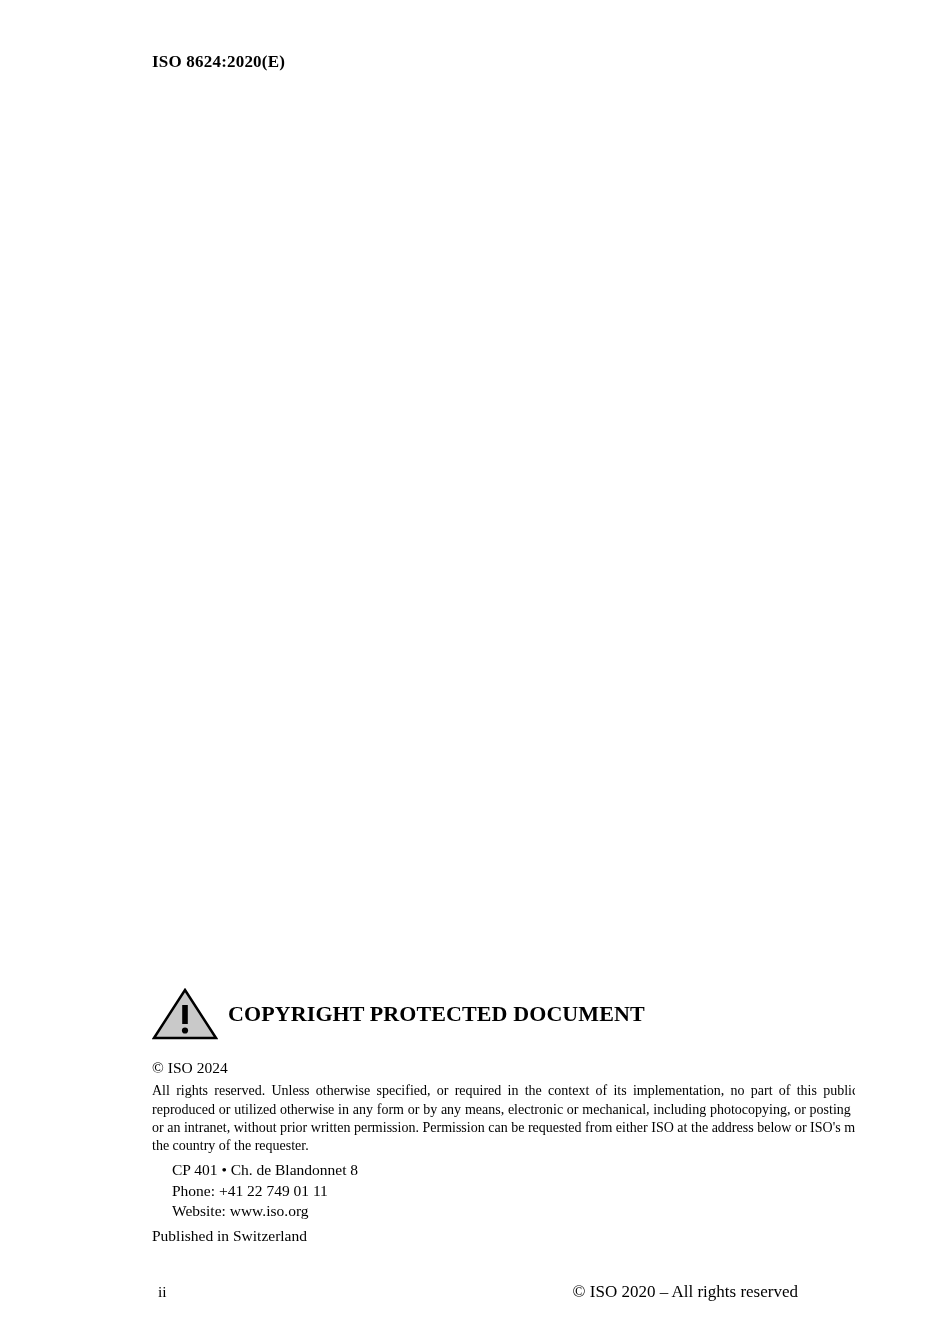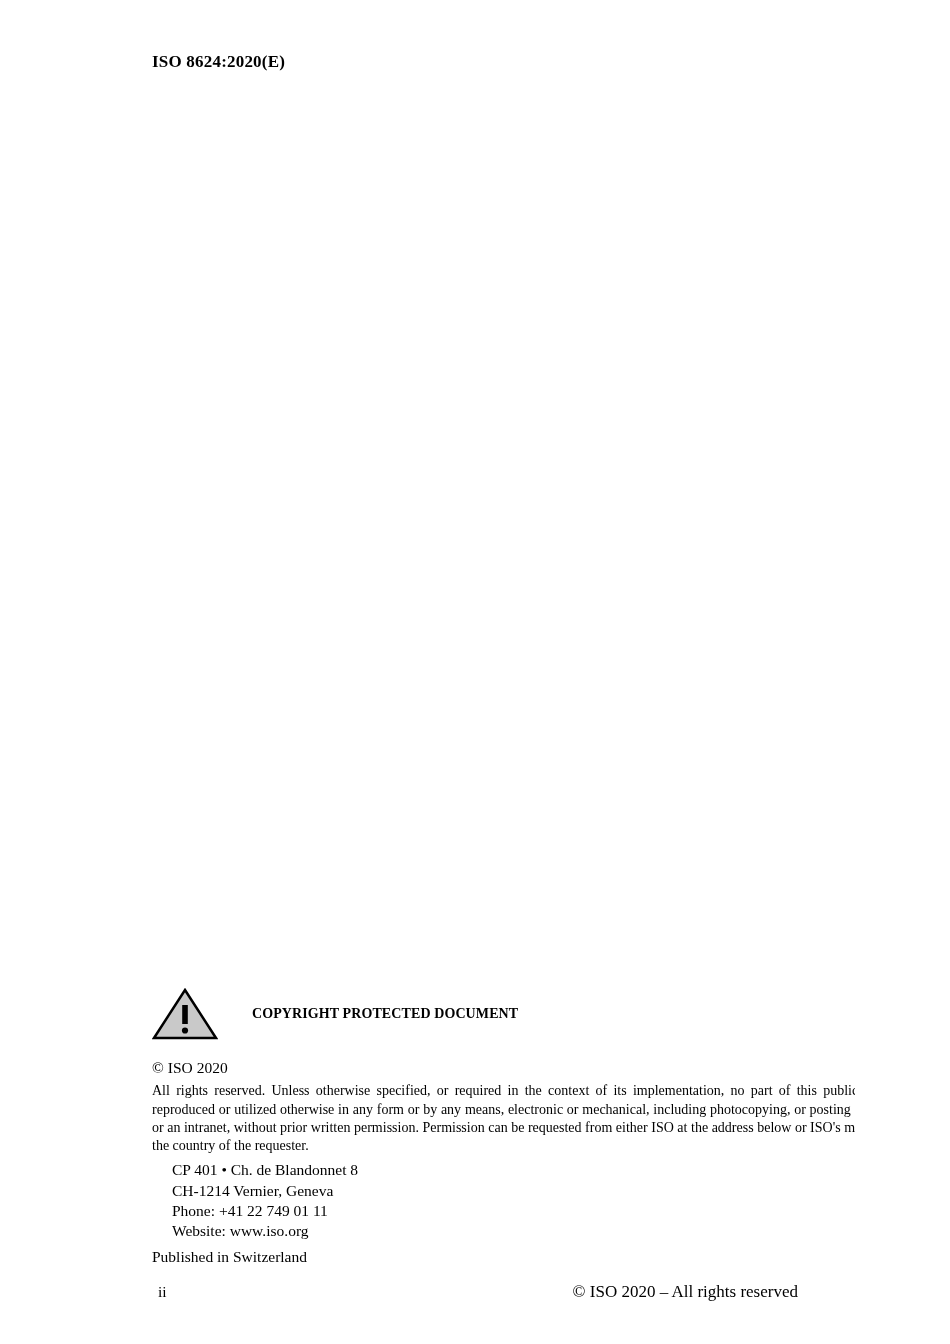--- a/index.html
+++ b/index.html
@@ -41,24 +41,24 @@
     align-items: center;
     height: 58px;
   }
   .warning-icon {
     width: 66px;
     height: 52px;
     flex: 0 0 auto;
     display: block;
   }
   .cp-banner-title {
-    margin-left: 34px;
+    margin-left: 10px;
     font-family: "Liberation Serif", serif;
     font-weight: bold;
-    font-size: 14px;
+    font-size: 22px;
     letter-spacing: 0.1px;
   }
 
   .cp-year {
     margin-top: 15px;
     font-size: 15.5px;
     line-height: 1.25;
   }
   .cp-year .sym {
     margin-right: 4px;
@@ -117,28 +117,27 @@
     <div class="cp-banner">
       <svg class="warning-icon" viewBox="0 0 66 52">
         <polygon points="33,2 64,50 2,50" fill="#c9c9c9" stroke="#000000" stroke-width="2.5" stroke-linejoin="miter"></polygon>
         <rect x="30.2" y="17" width="5.6" height="19" fill="#000000"></rect>
         <circle cx="33" cy="42.5" r="3.1" fill="#000000"></circle>
       </svg>
       <div class="cp-banner-title">COPYRIGHT PROTECTED DOCUMENT</div>
     </div>
 
     <div class="cp-year">
-      <span class="sym">©</span><span>ISO 2020</span>
+      <span class="sym">©</span><span>ISO 2024</span>
     </div>
 
     <div class="cp-rights">All rights reserved. Unless otherwise specified, or required in the context of its implementation, no part of this publication may be reproduced or utilized otherwise in any form or by any means, electronic or mechanical, including photocopying, or posting on the internet or an intranet, without prior written permission. Permission can be requested from either ISO at the address below or ISO's member body in the country of the requester.</div>
 
     <div class="cp-address">
       <div>CP 401 • Ch. de Blandonnet 8</div>
-      <div>CH-1214 Vernier, Geneva</div>
       <div>Phone: +41 22 749 01 11</div>
       <div>Website: www.iso.org</div>
     </div>
 
     <div class="cp-published">Published in Switzerland</div>
   </div>
 
   <div class="footer">
     <div class="footer-left">ii</div>
     <div class="footer-right">© ISO 2020 – All rights reserved</div>

